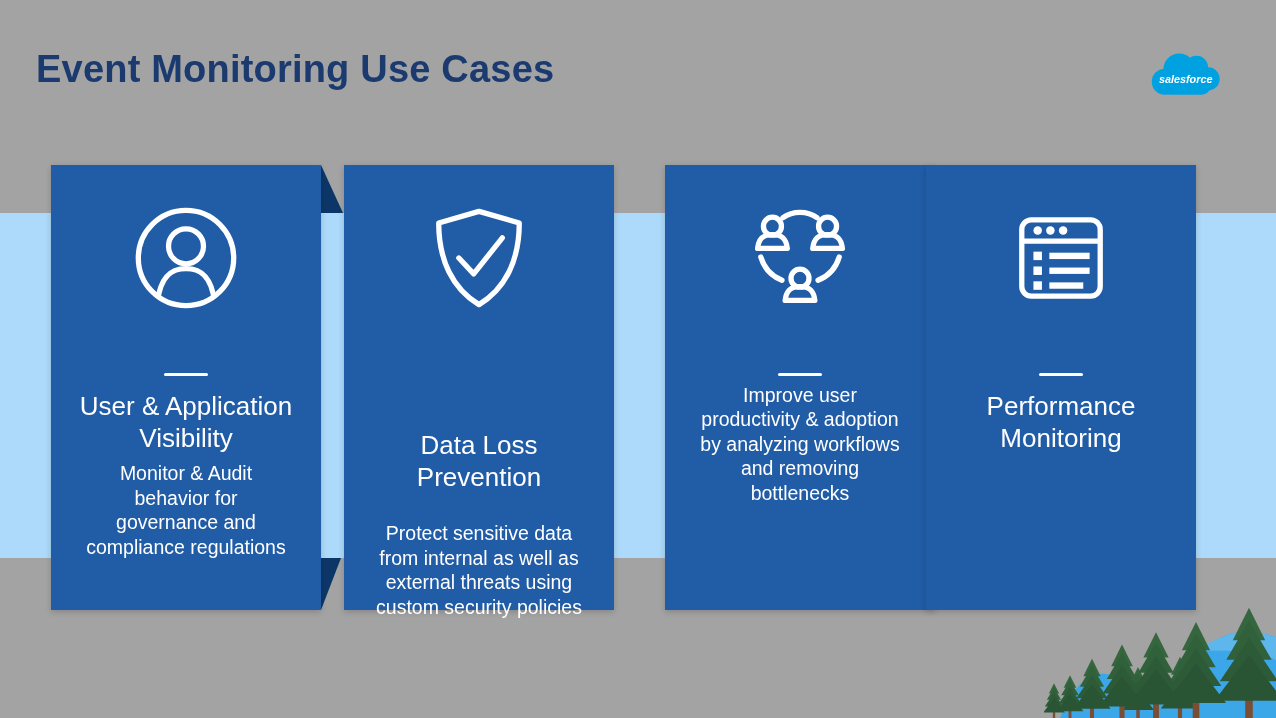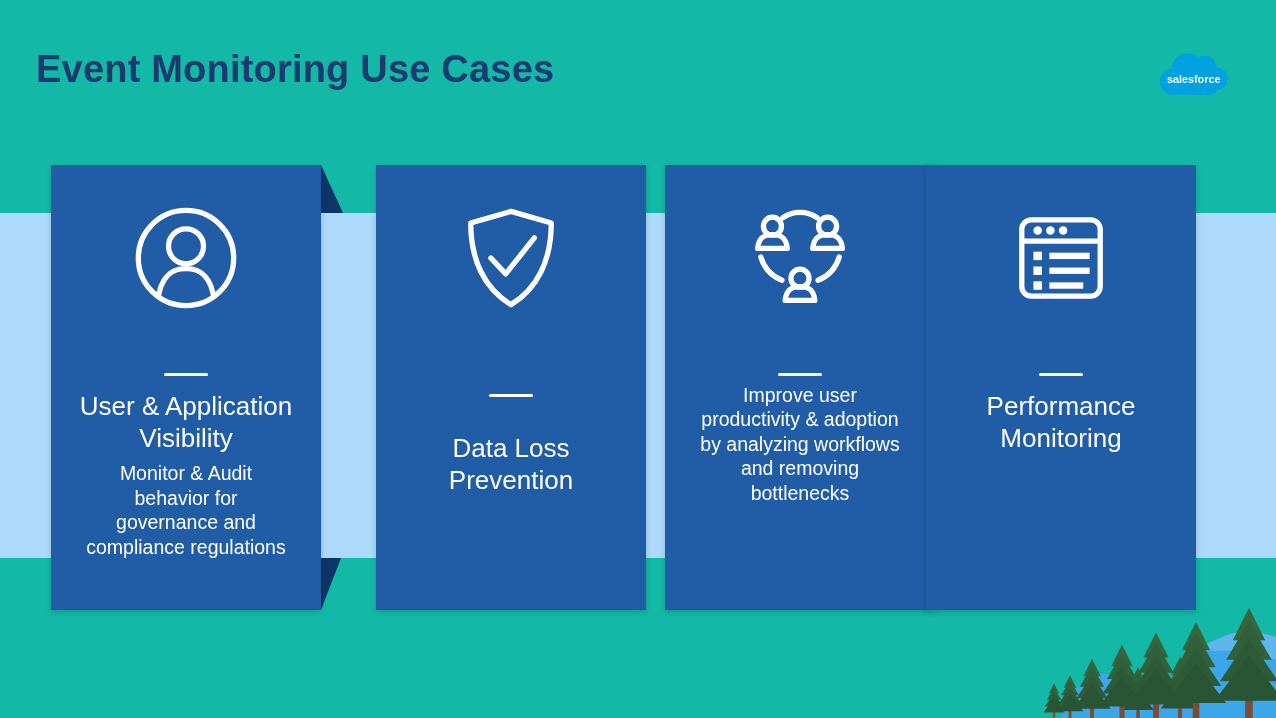--- a/index.html
+++ b/index.html
@@ -1,39 +1,40 @@
 <!DOCTYPE html>
 <html><head>
 <meta charset="utf-8">
 <style>
   html, body { margin: 0; padding: 0; background: #f2f1f5; }
   .slide {
     position: relative;
     width: 1276px;
     height: 718px;
     overflow: hidden;
-    background: #14b8a6;
+    background: #a3a3a3;
     font-family: "Liberation Sans", sans-serif;
   }
   .page-title {
     position: absolute;
     left: 36px;
     top: 48px;
     margin: 0;
     font-size: 38px;
     font-weight: 700;
     color: #1a3a70;
     letter-spacing: 0.2px;
   }
   .logo {
     position: absolute;
     top: 50px;
-    right: 44px;
+    right: 52px;
     width: 78px;
     height: 52px;
+    font-style: italic;
   }
   .band {
     position: absolute;
     left: 0;
     top: 213px;
     width: 100%;
     height: 345px;
     background: #addafb;
     z-index: 0;
   }
@@ -53,21 +54,21 @@
     height: 445px;
     background: #215ca6;
     z-index: 2;
     display: flex;
     flex-direction: column;
     align-items: center;
     box-shadow: 0 2px 6px rgba(0,0,0,0.18);
     color: #ffffff;
   }
   .card-1 { left: 51px; }
-  .card-2 { left: 376px; gap: 21px; }
+  .card-2 { left: 344px; gap: 21px; }
   .card-3 { left: 665px; }
   .card-4 { left: 926px; }
   .icon-wrap { margin-top: 40px; width: 106px; height: 106px; display: block; }
   .icon-wrap svg { width: 106px; height: 106px; display: block; }
   .divider {
     margin-top: 62px;
     width: 44px;
     height: 3px;
     border-radius: 2px;
     background: #ffffff;
@@ -147,20 +148,21 @@
 
   <section class="card card-2">
     <span class="icon-wrap">
       <svg viewBox="0 0 100 100">
         <path class="ic" stroke-linejoin="round" d="M50 6 L88 17 C88 52 75 79 50 94 C25 79 12 52 12 17 Z"></path>
         <path class="ic" stroke-width="6" stroke-linecap="round" stroke-linejoin="round" d="M31 50 L45 65 L72 31"></path>
       </svg>
     </span>
     <div class="divider"></div>
     <h2 class="card-title">Data Loss Prevention</h2>
+    <p class="card-desc">Protect sensitive data from internal as well as external threats using custom security policies</p>
   </section>
 
   <section class="card card-3">
     <span class="icon-wrap">
       <svg viewBox="0 0 100 100">
         <g class="ic" stroke-width="4.5" stroke-linecap="round">
           <path d="M34 12 A 24 20 0 0 1 66 12"></path>
           <path d="M13 49 A 34 34 0 0 0 33 71"></path>
           <path d="M87 49 A 34 34 0 0 1 67 71"></path>
 

